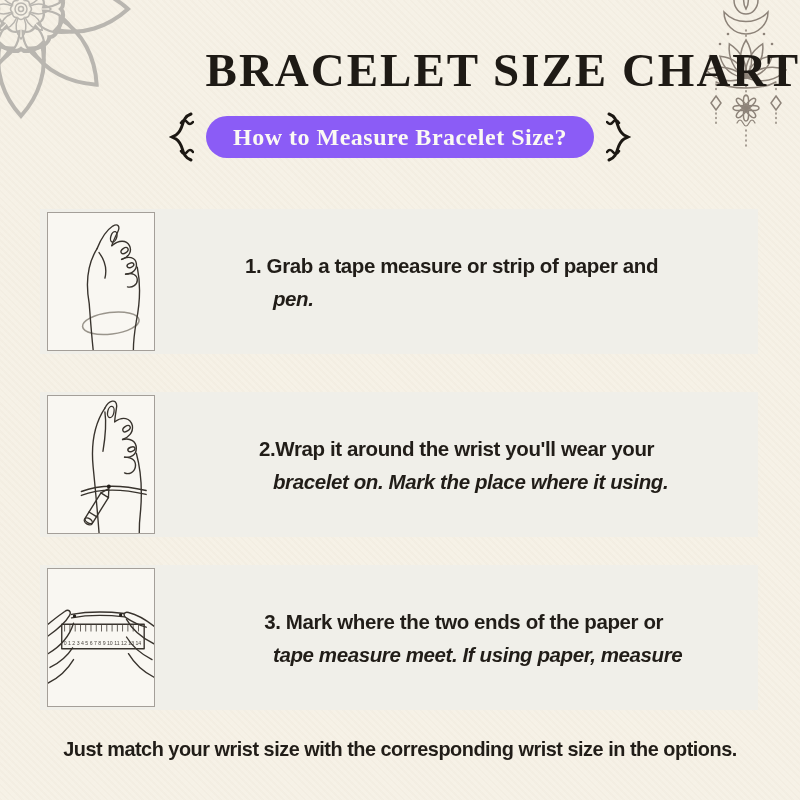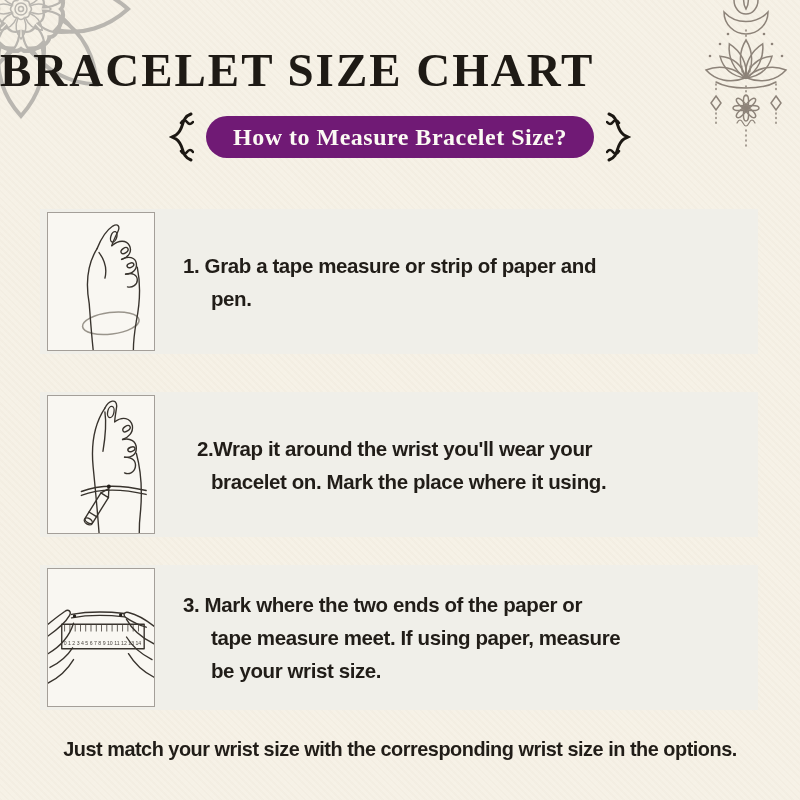--- a/index.html
+++ b/index.html
@@ -8,55 +8,55 @@
     background-color:#f6f1e6;
     background-image:
       repeating-linear-gradient(45deg, rgba(120,100,60,.025) 0 2px, transparent 2px 5px),
       repeating-linear-gradient(-45deg, rgba(255,255,255,.05) 0 2px, transparent 2px 5px);
     font-family:"Liberation Sans", sans-serif;
     color:#24201b;
   }
   .ornament{position:absolute;pointer-events:none;}
   .mandala{left:-104px;top:-116px;}
   .lotus{right:6px;top:0;}
-  .header{position:relative;padding-top:42px;text-align:left;}
+  .header{position:relative;padding-top:42px;text-align:right;}
   .page-title{
     font-family:"Liberation Serif", serif;
     font-size:47px;font-weight:700;letter-spacing:2px;
     line-height:56px;color:#1e1a15;margin:0;
   }
   .badge-row{
     margin-top:13px;display:flex;align-items:center;justify-content:center;gap:12px;
   }
   .badge-pill{
-    background:#701a75;color:#fbf9f3;
+    background:#8b5cf6;color:#fbf9f3;
     font-family:"Liberation Serif", serif;font-weight:700;
     font-size:24px;letter-spacing:.5px;
     padding:7px 27px;border-radius:24px;line-height:28px;
   }
   .flourish{width:27px;height:52px;}
   .flourish.right{transform:scaleX(-1);}
   .steps{margin-top:46px;}
   .step-row{
     width:718px;height:145px;margin-left:40px;background:#f0efe9;
     display:flex;align-items:center;margin-bottom:38px;
   }
   .step-row:nth-of-type(2){margin-bottom:28px;text-align:center;}
-  .step-row:nth-of-type(3){margin-bottom:0;}
+  .step-row:nth-of-type(3){margin-bottom:0;text-align:center;}
   .step-figure{
     width:108px;height:139px;margin-left:7px;flex:0 0 auto;
     background:#f9f7f2;border:1.5px solid #a49f99;box-sizing:border-box;
   }
   .step-figure svg{display:block;width:100%;height:100%;}
   .step-text{
-    margin-left:28px;
+    margin-left:90px;
     font-size:20.5px;font-weight:700;letter-spacing:-0.4px;
     line-height:33px;color:#211d18;white-space:nowrap;
   }
-  .step-line + .step-line{padding-left:28px;}
+  .step-line + .step-line{padding-left:28px;font-style:italic;}
   .footer-note{
     margin-top:27px;text-align:center;white-space:nowrap;
     font-size:20.5px;font-weight:700;letter-spacing:-0.5px;color:#211d18;
     transform:scaleX(0.97);
   }
   .line-art{fill:none;stroke:#38332d;stroke-width:1.4;stroke-linecap:round;stroke-linejoin:round;}
   .line-art-light{fill:none;stroke:#9a958c;stroke-width:1.6;stroke-linecap:round;}
   .gray-orn{fill:none;stroke:#b9b6b0;}
   .brown-orn{fill:none;stroke:#8d8379;stroke-width:1.5;stroke-linecap:round;}
 </style>
@@ -256,19 +256,18 @@
           <path d="M108,58 C98,50 90,46 82,44 C78,43 76,46 79,49 C85,53 93,57 100,59"></path>
           <path d="M108,76 C96,70 86,62 80,51"></path>
           <path d="M106,92 C96,87 86,79 80,69"></path>
           <path d="M108,110 C96,104 88,96 82,86"></path>
         </g>
       </svg>
     </div>
     <div class="step-text">
       <div class="step-line">3. Mark where the two ends of the paper or</div>
       <div class="step-line">tape measure meet. If using paper, measure</div>
-      <div class="step-line">be your wrist size.</div>
     </div>
   </div>
 
 </div>
 
 <div class="footer-note">Just match your wrist size with the corresponding wrist size in the options.</div>
 
 </body></html>

